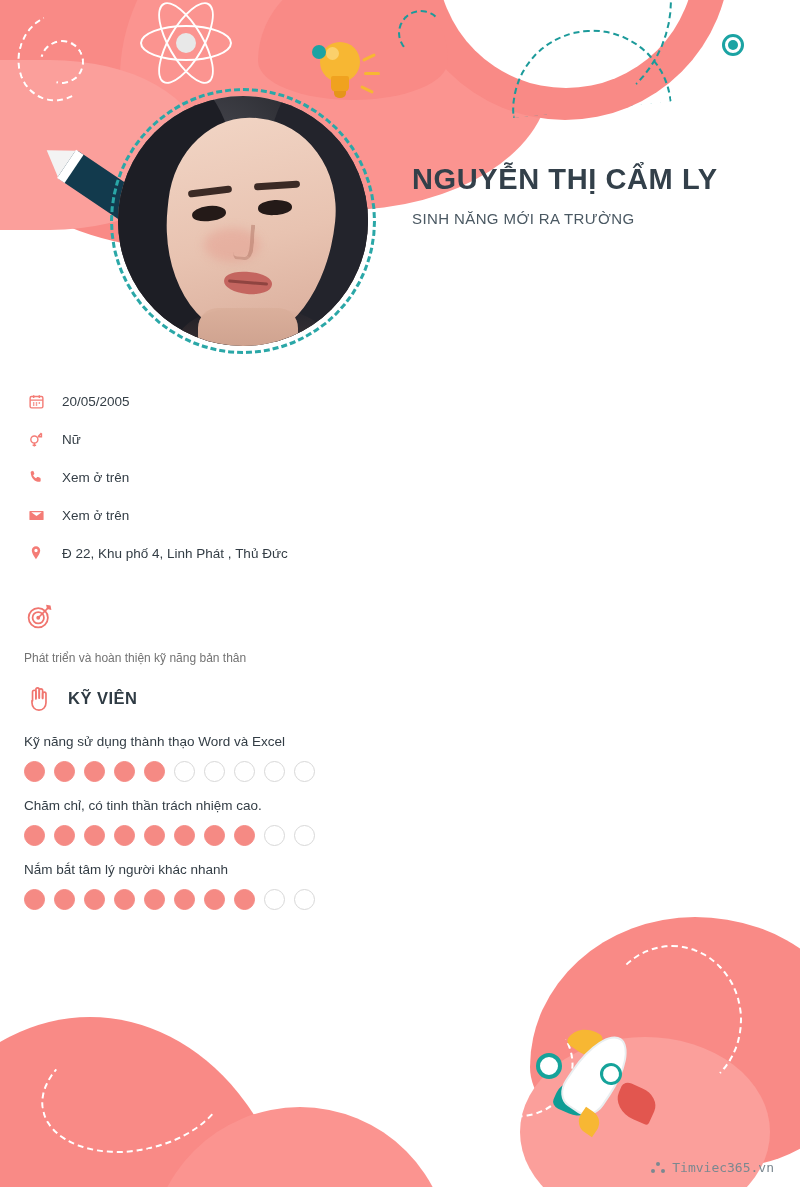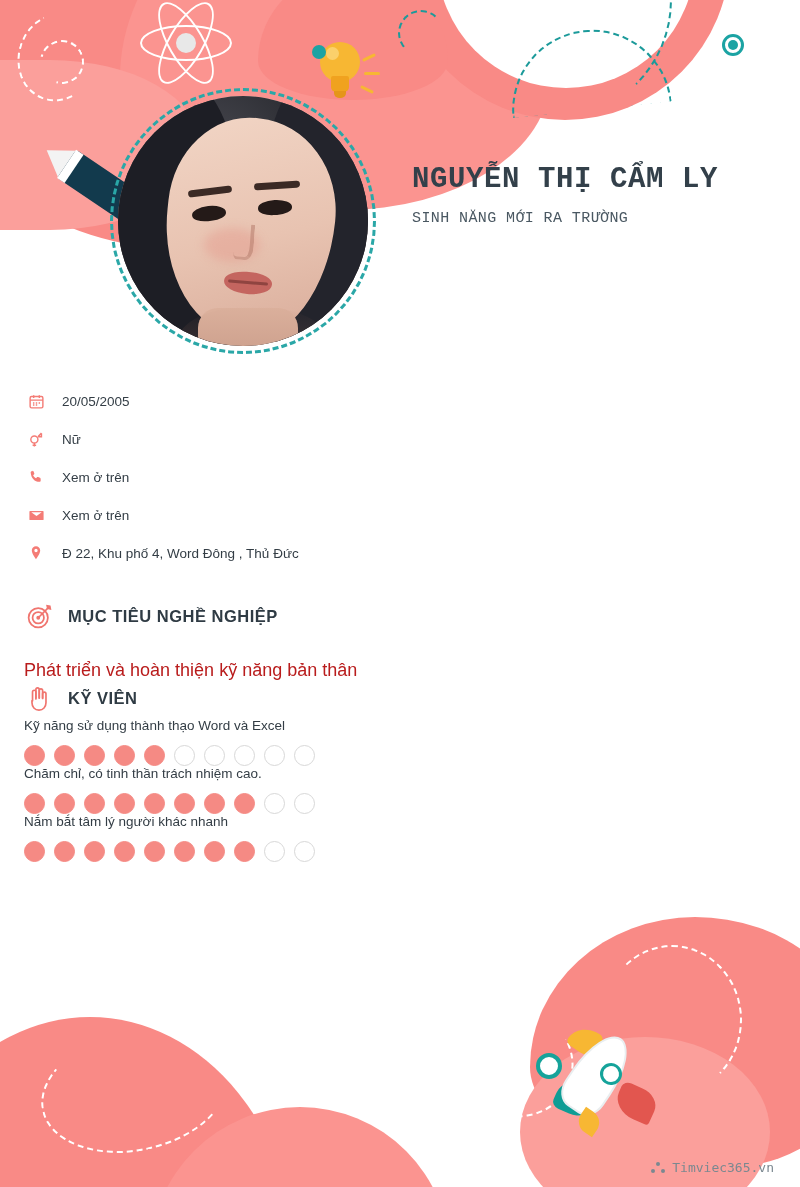--- a/index.html
+++ b/index.html
@@ -349,21 +349,20 @@
     width: 100px; height: 60px;
     background: #dbb09c;
     border-radius: 20px;
   }
 
   
   .name-block {
     position: absolute;
     left: 412px; top: 163px;
     width: 370px;
-    font-family: Liberation Mono, monospace;
   }
   .full-name {
     margin: 0;
     font-size: 29px;
     font-weight: bold;
     letter-spacing: 0.6px;
     color: #33404a;
     white-space: nowrap;
   }
   .job-title {
@@ -418,26 +417,26 @@
     display: flex; align-items: center; justify-content: center;
     color: #f0756f;
   }
   .sec-title {
     font-size: 16.5px;
     font-weight: bold;
     letter-spacing: 0.5px;
     color: #2f3b44;
   }
   .sec-body {
-    margin-top: 24px;
-    font-size: 18px;
-    color: #b91c1c;
-  }
-
-  .skill-item { }
+    margin-top: 15px;
+    font-size: 12px;
+    color: #737373;
+  }
+
+  .skill-item { margin-top: 16px; }
   .skill-name {
     font-size: 13.5px;
     color: #333d45;
   }
   .dots {
     margin-top: 12px;
     display: flex;
     gap: 9px;
   }
   .dot {
@@ -715,37 +714,36 @@
     </span>
     <span class="contact-text">Xem ở trên</span>
   </div>
 
   <div class="contact-row">
     <span class="contact-icon">
       <svg width="16" height="16" viewBox="0 0 24 24" fill="currentColor">
         <path d="M12 2C8.5 2 5.7 4.8 5.7 8.3c0 4.7 6.3 13.2 6.3 13.2s6.3-8.5 6.3-13.2C18.3 4.8 15.5 2 12 2zm0 8.8a2.5 2.5 0 110-5 2.5 2.5 0 010 5z"></path>
       </svg>
     </span>
-    <span class="contact-text">Đ 22, Khu phố 4, Word Đông , Thủ Đức</span>
+    <span class="contact-text">Đ 22, Khu phố 4, Linh Phát , Thủ Đức</span>
   </div>
 
 </div>
 
 <div class="section sec-goal">
   <div class="sec-head">
     <span class="sec-icon">
       <svg width="28" height="28" viewBox="0 0 32 32" fill="none">
         <circle cx="14" cy="18" r="11" stroke="#f0756f" stroke-width="2"></circle>
         <circle cx="14" cy="18" r="6.5" stroke="#f0756f" stroke-width="2"></circle>
         <circle cx="14" cy="18" r="2.2" fill="#f0756f"></circle>
         <path d="M14 18L27 5" stroke="#f0756f" stroke-width="2"></path>
         <path d="M23 3l5 1 1 5-5-1z" fill="#f0756f"></path>
       </svg>
     </span>
-    <span class="sec-title">MỤC TIÊU NGHỀ NGHIỆP</span>
   </div>
   <div class="sec-body">Phát triển và hoàn thiện kỹ năng bản thân</div>
 </div>
 
 <div class="section sec-skill">
   <div class="sec-head">
     <span class="sec-icon">
       <svg width="26" height="28" viewBox="0 0 26 30" fill="none" stroke="#f0756f" stroke-width="1.8" stroke-linecap="round">
         <path d="M5 18V8.5a1.8 1.8 0 013.6 0V16"></path>
         <path d="M8.6 15V6a1.8 1.8 0 013.6 0v9"></path>

